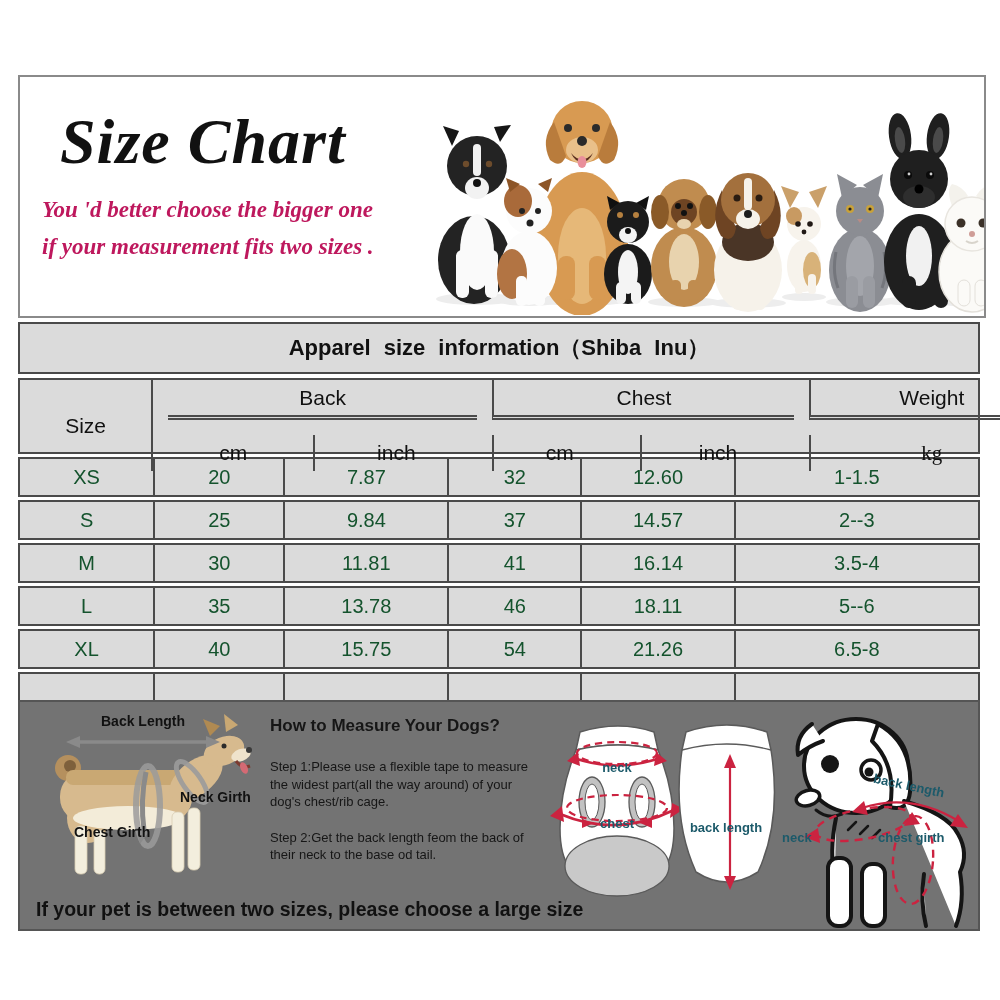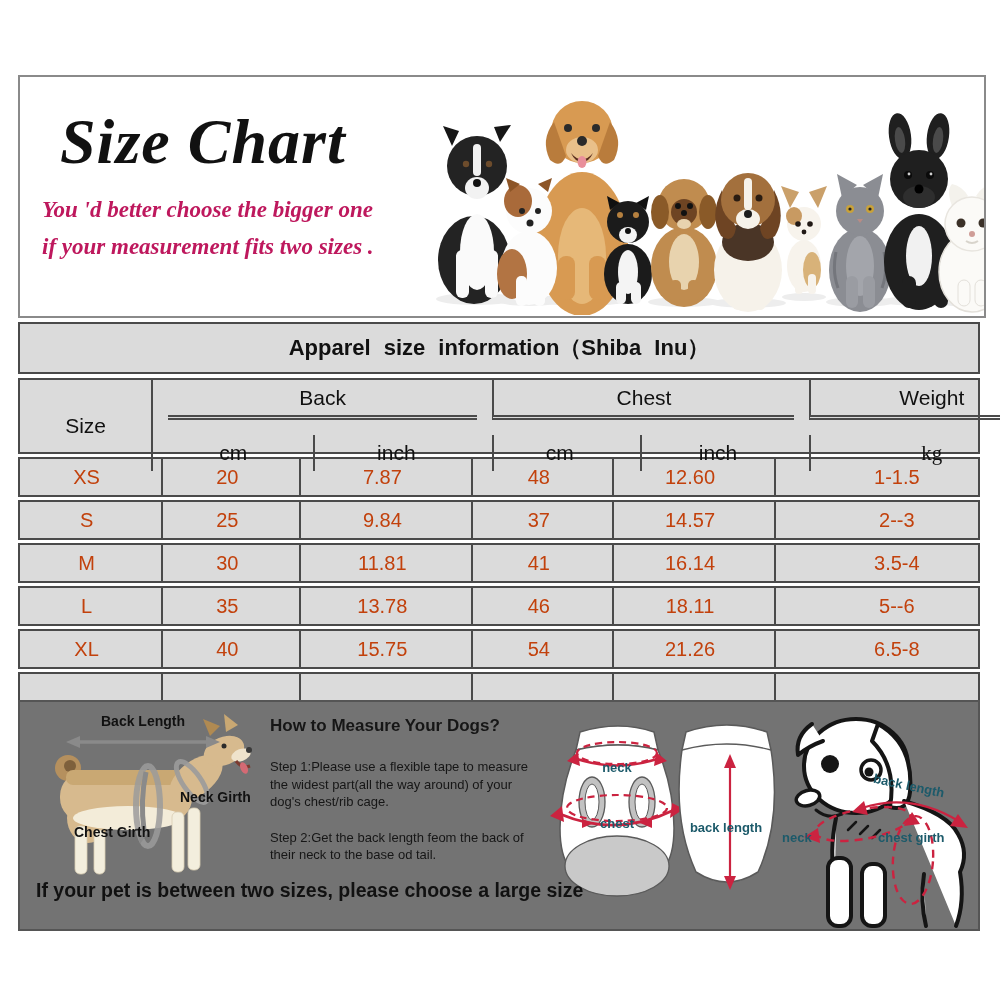--- a/index.html
+++ b/index.html
@@ -31,36 +31,36 @@
   .h-back  { grid-row:1; grid-column:2/4; border-bottom:5px double #4a4a4a; }
   .h-chest { grid-row:1; grid-column:4/6; border-left:2px solid #4a4a4a; border-bottom:5px double #4a4a4a; }
   .h-weight{ grid-row:1; grid-column:6;  border-left:2px solid #4a4a4a; border-bottom:5px double #4a4a4a; }
   .h-u2 { grid-row:2; grid-column:2; }
   .h-u3 { grid-row:2; grid-column:3; border-left:2px solid #4a4a4a; }
   .h-u4 { grid-row:2; grid-column:4; border-left:2px solid #4a4a4a; }
   .h-u5 { grid-row:2; grid-column:5; border-left:2px solid #4a4a4a; }
   .h-u6 { grid-row:2; grid-column:6; border-left:2px solid #4a4a4a;font-family:Liberation Serif, serif; }
   .trow { margin-top:3px; display:grid; height:40px;
           grid-template-columns:13.9% 13.6% 17.1% 13.9% 16% 25.5%;
-          background:#dbdbdb; border:2px solid #4a4a4a; font-size:20px; color:#c2410c;gap:8px; }
+          background:#dbdbdb; border:2px solid #4a4a4a; font-size:20px; color:#14532d; }
   .trow div { display:flex; align-items:center; justify-content:center; border-left:2px solid #4a4a4a; }
   .trow div:first-child { border-left:none; }
   .trow.empty { height:44px; }
 
   
   .bottom-box { position:absolute; left:18px; top:700px; width:962px; height:231px;
                 border:2px solid #555; background:#737373; }
   .measure-dog { position:absolute; left:8px; top:4px; width:238px; height:182px; }
   .howto { position:absolute; left:250px; top:14px; width:268px; color:#161616; }
   .howto h3 { font-size:17px; font-weight:bold; margin-bottom:22px; }
   .howto p  { font-size:13px; line-height:1.35; margin-bottom:18px; }
   .garment-front { position:absolute; left:522px; top:8px; width:145px; height:192px; }
   .garment-back  { position:absolute; left:648px; top:8px; width:118px; height:192px; }
   .puppy { position:absolute; left:758px; top:0px; width:206px; height:228px; }
-  .footer-note { position:absolute; left:16px; top:177px; font-size:19.5px; font-weight:600; color:#111; }
+  .footer-note { position:absolute; left:16px; top:196px; font-size:19.5px; font-weight:600; color:#111; }
 
   .lbl  { font:700 14px "Liberation Sans", sans-serif; fill:#111; }
   .tl   { font:600 13px "Liberation Sans", sans-serif; fill:#1c5a6a; }
 </style>
 </head>
 <body>
 
 <div class="page">
 
   <div class="top-box">
@@ -249,21 +249,21 @@
       <div class="h-u3">inch</div>
       <div class="h-u4">cm</div>
       <div class="h-u5">inch</div>
       <div class="h-u6">kg</div>
     </div>
 
     <div class="trow">
       <div>XS</div>
       <div>20</div>
       <div>7.87</div>
-      <div>48</div>
+      <div>32</div>
       <div>12.60</div>
       <div>1-1.5</div>
     </div>
     <div class="trow">
       <div>S</div>
       <div>25</div>
       <div>9.84</div>
       <div>37</div>
       <div>14.57</div>
       <div>2--3</div>

